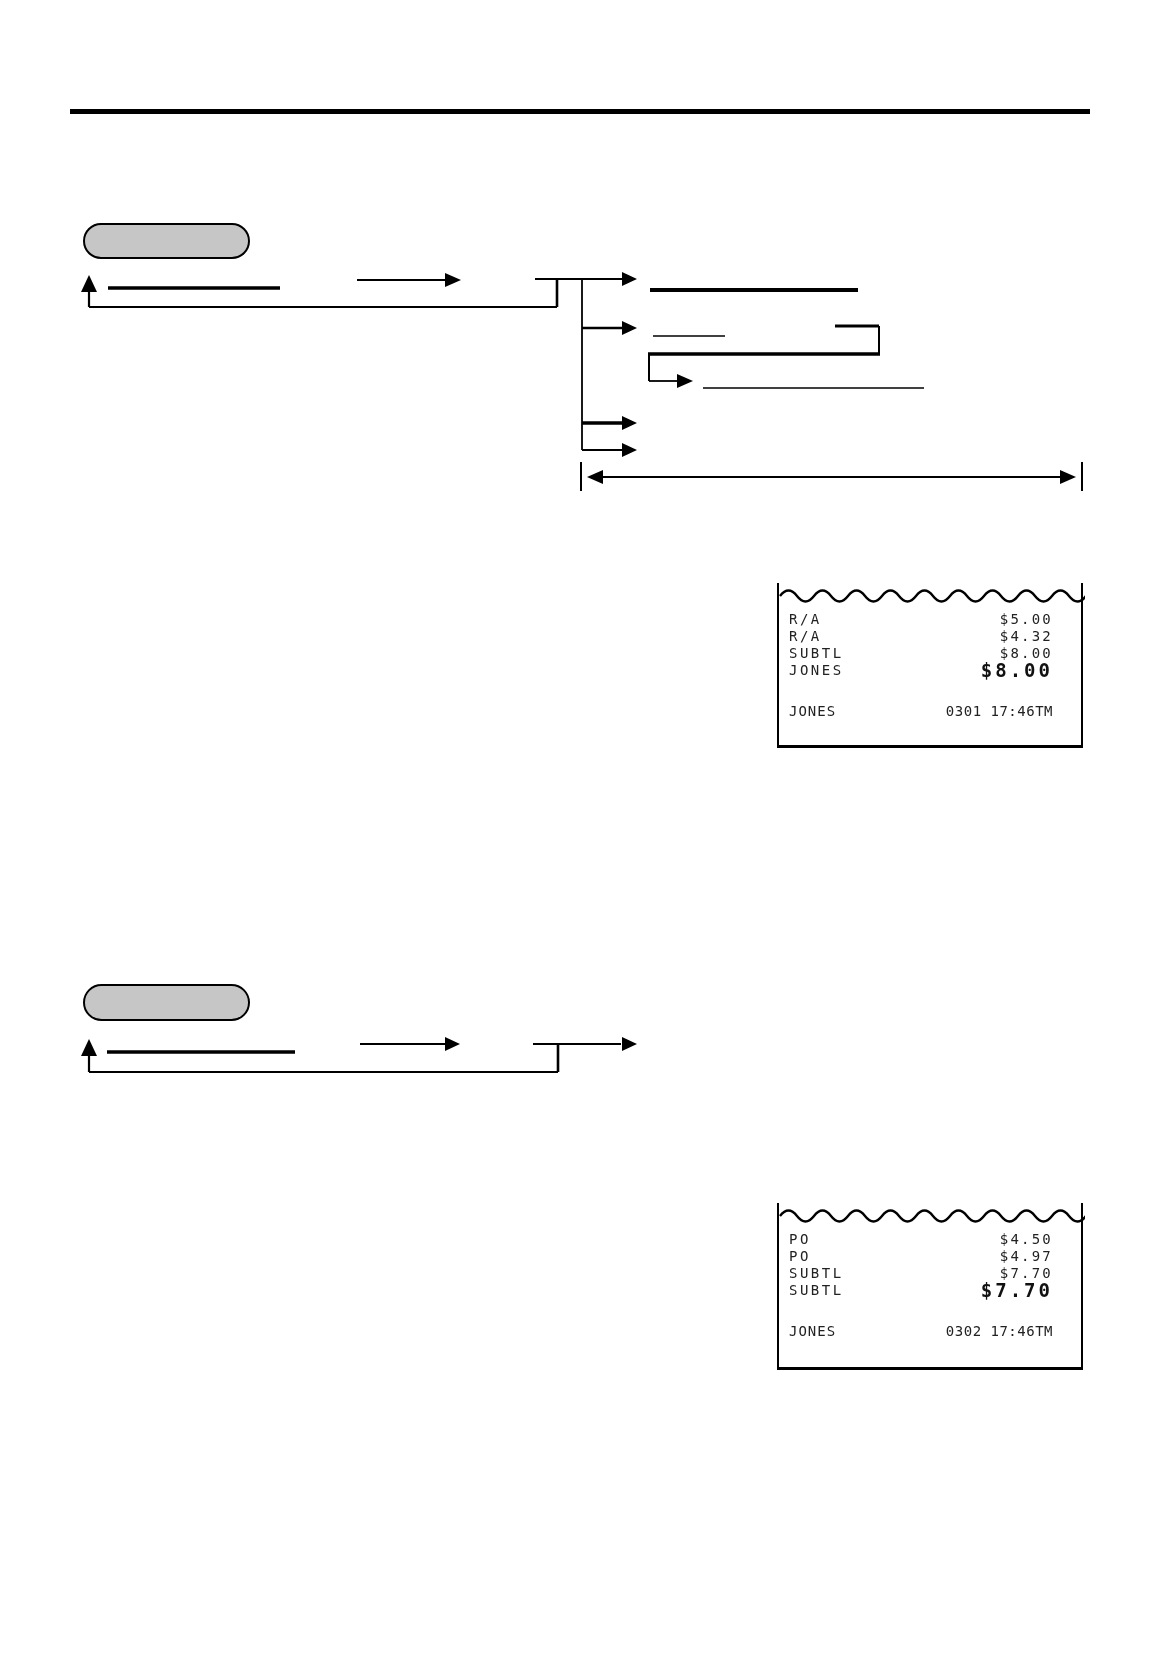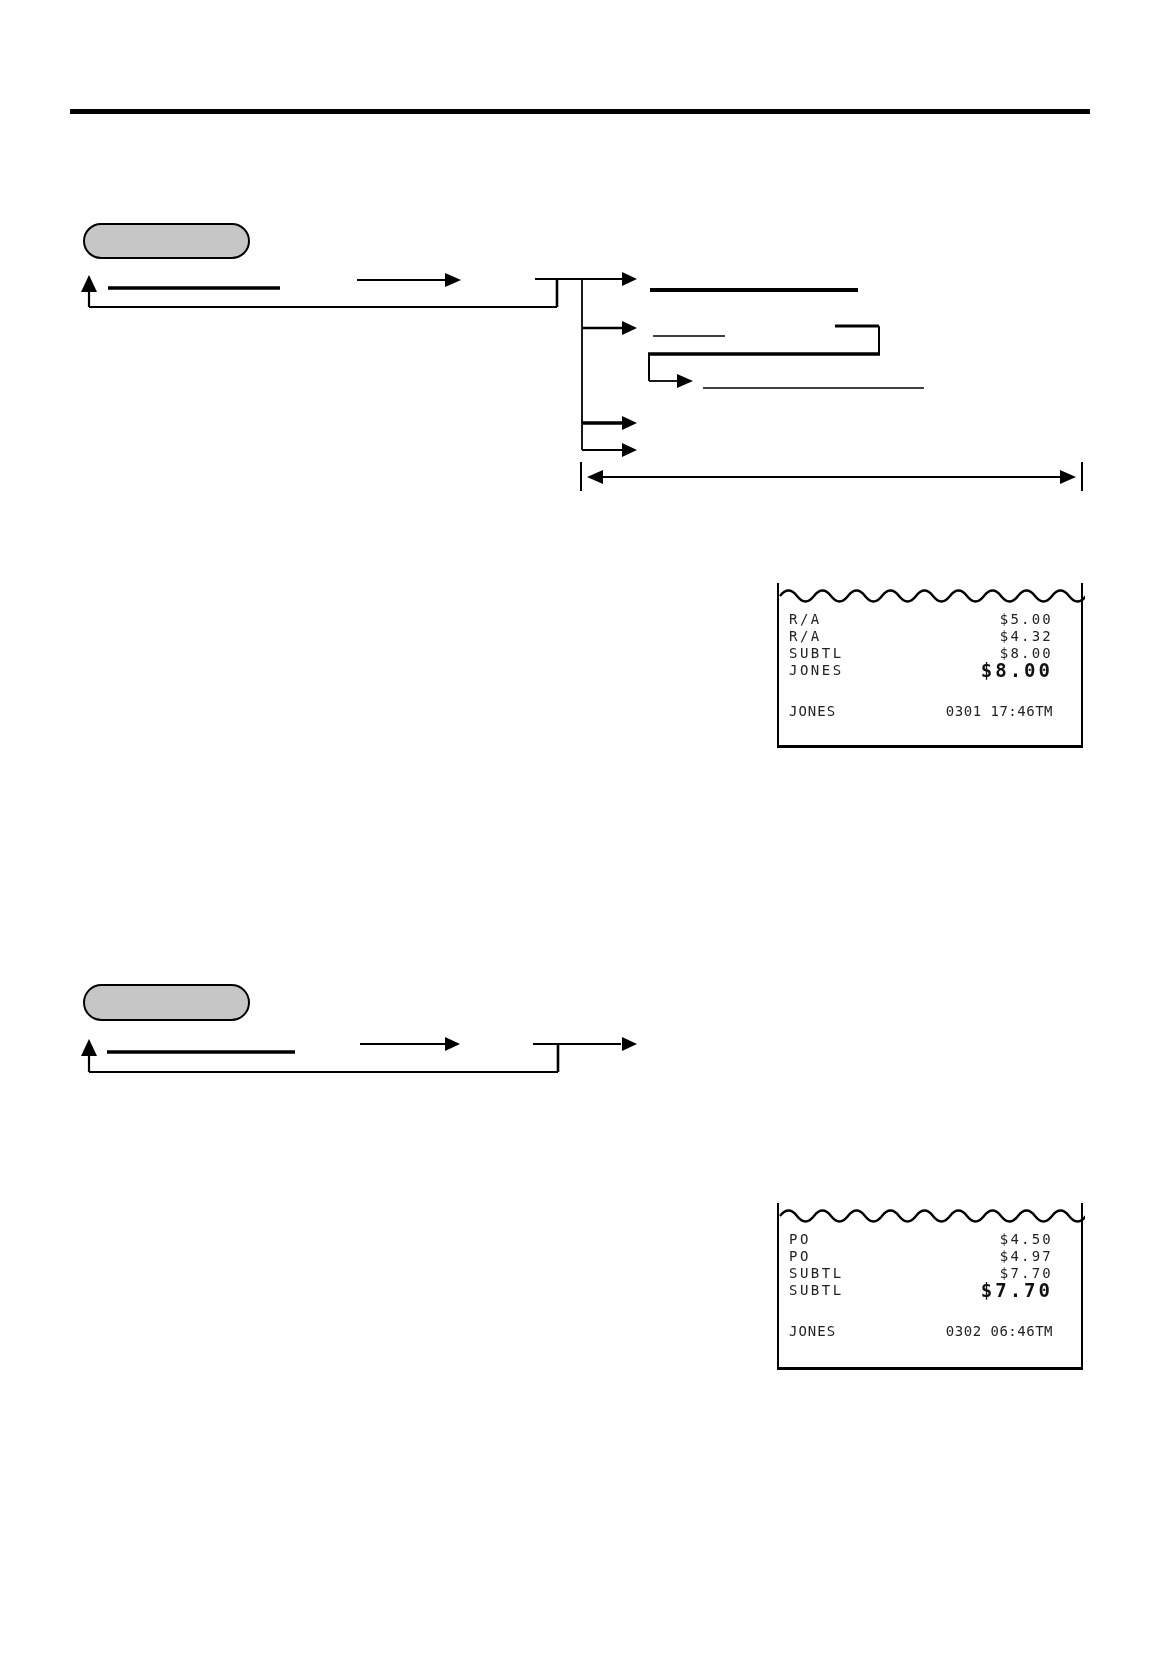--- a/index.html
+++ b/index.html
@@ -161,18 +161,18 @@
       <div class="rrow">
         <span>SUBTL</span>
         <span class="val">$7.70</span>
       </div>
       <div class="rrow big">
         <span>SUBTL</span>
         <span class="val">$7.70</span>
       </div>
       <div class="rrow footer">
         <span>JONES</span>
-        <span class="val">0302 06:46TM</span>
+        <span class="val">0302 17:46TM</span>
       </div>
     </div>
   </div>
 
 </div>
 
 </body></html>

